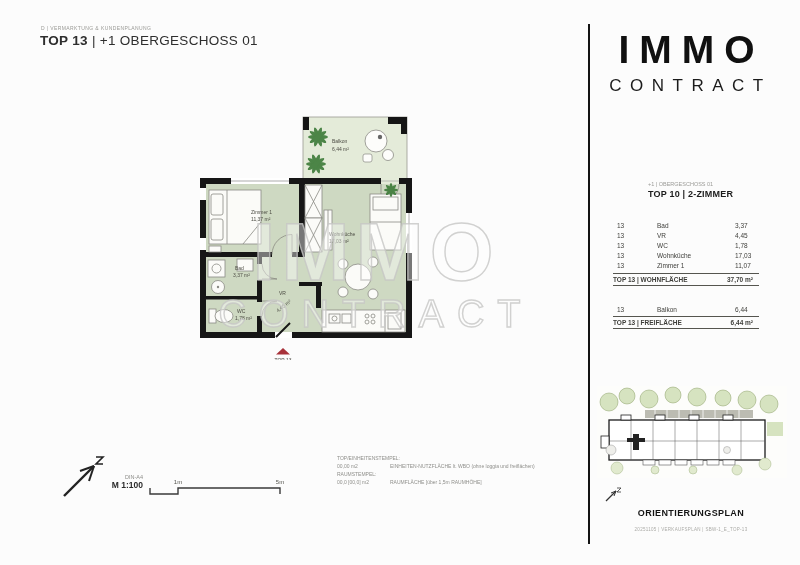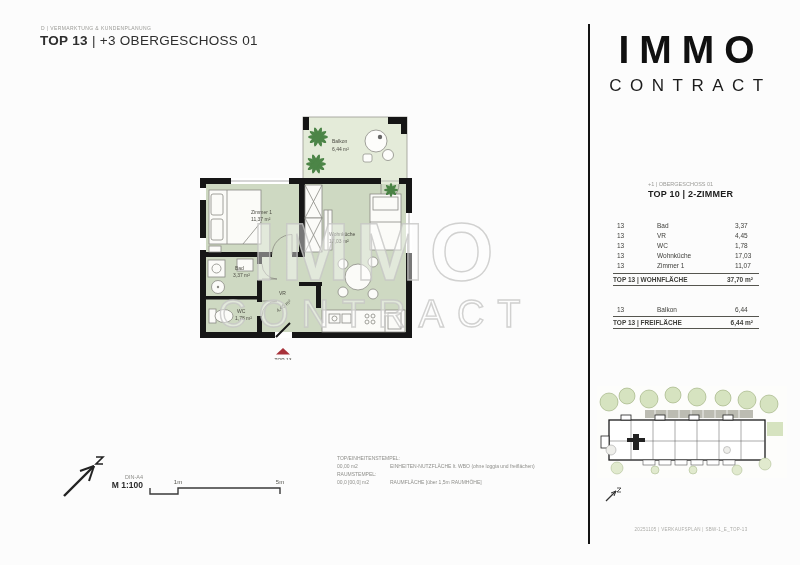--- a/index.html
+++ b/index.html
@@ -51,21 +51,21 @@
   .oriTitle{left:600px;top:508px;width:182px;text-align:center;font-size:9px;font-weight:700;
             letter-spacing:.4px;color:#141414;}
   .oriFoot{left:600px;top:527px;width:182px;text-align:center;font-size:4.5px;color:#ababa7;letter-spacing:.3px;}
 </style>
 </head>
 <body>
 
 <div id="page">
 
   <div class="abs dept">D | VERMARKTUNG &amp; KUNDENPLANUNG</div>
-  <div class="abs ptitle"><b>TOP 13</b><span> | +3 OBERGESCHOSS 01</span></div>
+  <div class="abs ptitle"><b>TOP 13</b><span> | +1 OBERGESCHOSS 01</span></div>
 
   <svg id="plan" class="abs" width="225" height="250" viewBox="0 0 225 250">
 
     <rect x="108" y="7" width="104" height="62" fill="#e4ebd9" stroke="#9a9a92" stroke-width="0.8"></rect>
     <rect x="108" y="7" width="6" height="13" fill="#151515"></rect>
     <rect x="193" y="7" width="19" height="7" fill="#151515"></rect>
     <rect x="206" y="12" width="6" height="12" fill="#151515"></rect>
     <g fill="#3c7a38" opacity="0.9">
       <ellipse cx="123" cy="27" rx="10" ry="2.3"></ellipse>
         <ellipse cx="123" cy="27" rx="10" ry="2.3" transform="rotate(35 123 27)"></ellipse>
@@ -307,20 +307,21 @@
         <circle cx="14" cy="64" r="5"></circle>
         <circle cx="130" cy="64" r="3.5"></circle>
       </g>
   </svg>
   <svg id="miniArrow" class="abs" width="20" height="18" viewBox="0 0 20 18">
     <line x1="2" y1="15" x2="12" y2="5" stroke="#333" stroke-width="1.2"></line>
     <line x1="12" y1="5" x2="7" y2="7" stroke="#333" stroke-width="1"></line>
     <line x1="12" y1="5" x2="10" y2="10" stroke="#333" stroke-width="1"></line>
     <path d="M13,2 h4 l-4,4 h4" fill="none" stroke="#333" stroke-width="0.8"></path>
   </svg>
+  <div class="abs oriTitle">ORIENTIERUNGSPLAN</div>
   <div class="abs oriFoot">20251105 | VERKAUFSPLAN | SBW-1_E_TOP-13</div>
 
   <svg id="northArrow" class="abs" width="52" height="50" viewBox="0 0 52 50">
     <line x1="8" y1="44" x2="38" y2="14" stroke="#222" stroke-width="2.4"></line>
     <line x1="38" y1="14" x2="24" y2="19" stroke="#222" stroke-width="2"></line>
     <line x1="38" y1="14" x2="33" y2="29" stroke="#222" stroke-width="2"></line>
     <path d="M40,5 h7 l-7,7 h7" fill="none" stroke="#222" stroke-width="1.6"></path>
   </svg>
   <div class="abs scaleblk">
     <div class="din">DIN-A4</div>

